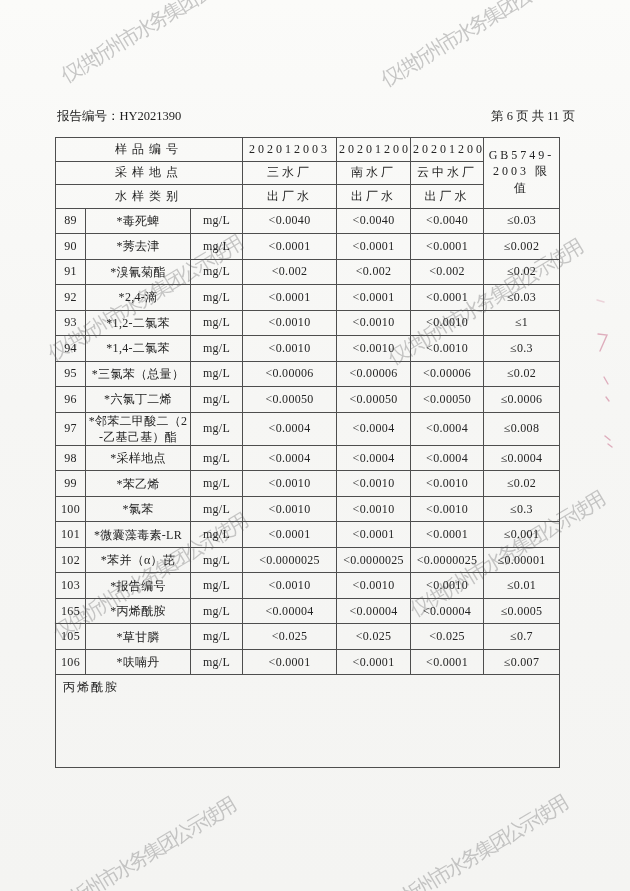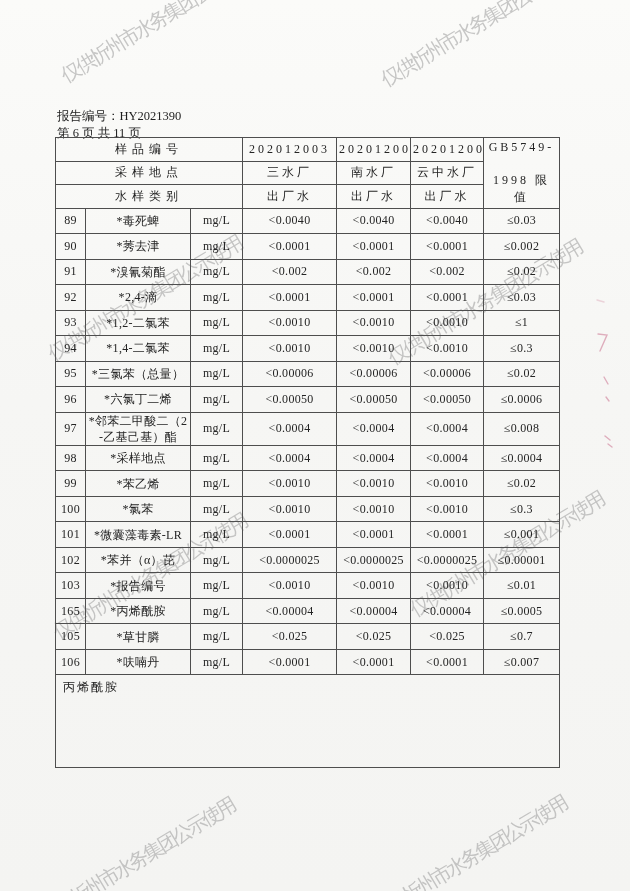--- a/index.html
+++ b/index.html
@@ -13,40 +13,40 @@
     color:#9c9c9c;opacity:.55;transform:rotate(-31deg);transform-origin:0 50%;
     font-family:"Liberation Sans","DejaVu Sans",sans-serif;pointer-events:none;
   }
   .title{
     position:absolute;top:76px;left:0;width:100%;text-align:center;
     font-size:17px;font-weight:700;letter-spacing:1.5px;color:#161616;
     font-family:"Liberation Sans","DejaVu Sans",sans-serif;
   }
   .meta{
     position:absolute;top:108px;left:57px;width:518px;
-    display:flex;justify-content:space-between;font-size:12.5px;color:#1d1d1d;flex-direction:column;
+    display:flex;justify-content:space-between;font-size:12.5px;color:#1d1d1d;
   }
   table.report{
     position:absolute;top:137px;left:55px;width:504px;
     border-collapse:collapse;table-layout:fixed;font-size:12px;color:#242424;
   }
   table.report td{
     border:1px solid #4e4e4e;text-align:center;vertical-align:middle;
     padding:0 2px;overflow:hidden;
   }
   tr.meta-row td{height:22.5px;letter-spacing:3px;}
   tr.meta-row td.mlabel{letter-spacing:5px;}
   tr.data-row td{height:24.5px;letter-spacing:.3px;}
   td.name{
     text-align:left;padding:1px 3px 1px 5px;letter-spacing:1px;
     line-height:1.35;word-break:break-all;
   }
   td.limit-head{letter-spacing:.5px;}
   td.limit-head .lh{
-    display:flex;flex-direction:column;justify-content:space-between;height:66px;
+    display:flex;flex-direction:column;justify-content:center;height:66px;
   }
   tr.blank td{
     height:84px;vertical-align:top;text-align:left;padding:4px 7px;letter-spacing:2px;
   }
   .redmarks{position:absolute;left:585px;top:290px;pointer-events:none;}
 </style>
 </head>
 <body>
 
 <div class="page">
@@ -80,21 +80,21 @@
     </colgroup>
     <tbody id="meta-body">
         <tr class="meta-row">
           <td colspan="3" class="mlabel">样品编号</td>
           <td>202012003</td>
           <td>202012004</td>
           <td>202012005</td>
           <td rowspan="3" class="limit-head">
             <div class="lh">
               <div>GB5749-</div>
-              <div>1998 限值</div>
+              <div>2003 限值</div>
             </div>
           </td>
         </tr>
         <tr class="meta-row">
           <td colspan="3" class="mlabel">采样地点</td>
           <td>三水厂</td>
           <td>南水厂</td>
           <td>云中水厂</td>
         </tr>
         <tr class="meta-row">

